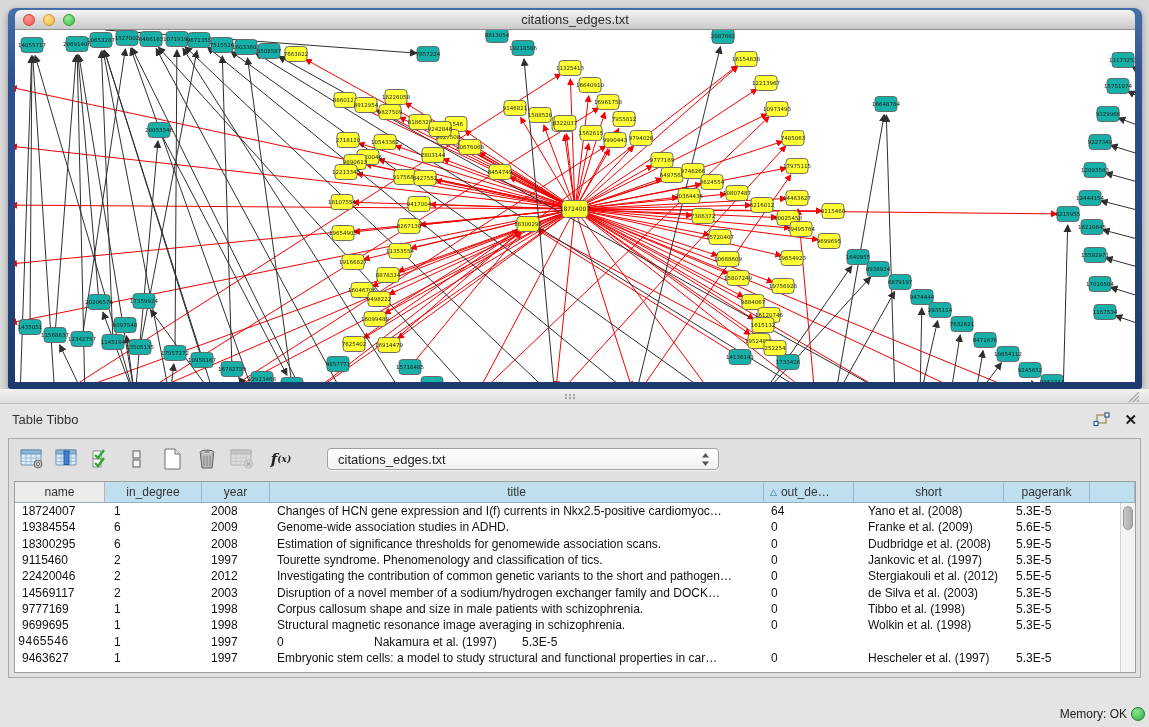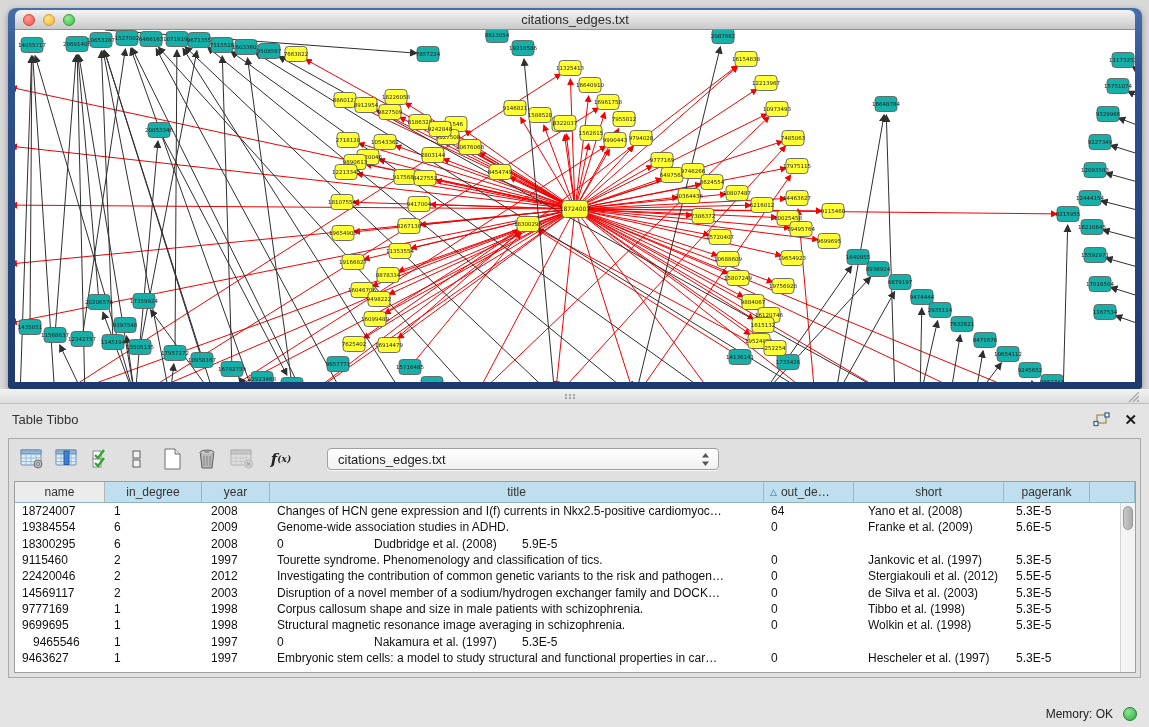--- a/index.html
+++ b/index.html
@@ -69,21 +69,21 @@
   .tabbar { position:absolute; left:0; top:270px; width:1149px; height:26px;
     background:#e7e7e7; border-top:1px solid #c6c6c6; display:flex; justify-content:center; }
   .seg { margin-top:3px; height:20px; display:flex; border:1px solid #9f9f9f; border-radius:5px;
     overflow:hidden; box-shadow:0 1px 1px rgba(0,0,0,.12); }
   .seg-btn { padding:0 16px; display:flex; align-items:center; font-size:12.5px; color:#222;
     background:linear-gradient(#fdfdfd,#f0f0f0); border-right:1px solid #b7b7b7; }
   .seg-btn:last-child { border-right:none; }
   .seg-btn.selected { background:linear-gradient(#a2a2a2,#7e7e7e); color:#f4f4f4; }
 
   .statusbar { position:absolute; left:0; top:700px; width:1149px; height:27px; background:#e4e4e4;
-    display:flex; align-items:center; justify-content:flex-end; padding-right:12px; gap:10px; }
+    display:flex; align-items:center; justify-content:flex-end; padding-right:4px; gap:4px; }
   .mem-label { font-size:12px; color:#222; }
   .mem-dot { width:14px; height:14px; border-radius:50%;
     background:radial-gradient(circle at 35% 30%,#8ce495,#2fae3f); border:1px solid #1d7f2c; }
 </style>
 </head>
 <body>
 
 <div class="desktop">
 
   <div class="net-window">
@@ -904,38 +904,39 @@
               <div class="cell" style="width: 68px; padding-left: 9px;">2009</div>
               <div class="cell" style="width: 494px; padding-left: 7px;">Genome-wide association studies in ADHD.</div>
               <div class="cell" style="width: 90px; padding-left: 7px;">0</div>
               <div class="cell" style="width: 150px; padding-left: 14px;">Franke et al. (2009)</div>
               <div class="cell" style="width: 86px; padding-left: 12px;">5.6E-5</div>
             </div>
             <div class="trow">
               <div class="cell" style="width: 90px; padding-left: 7px;">18300295</div>
               <div class="cell" style="width: 97px; padding-left: 9px;">6</div>
               <div class="cell" style="width: 68px; padding-left: 9px;">2008</div>
+              <div class="cell" style="width: 494px; padding-left: 7px;">Estimation of significance thresholds for genomewide association scans.</div>
               <div class="cell" style="width: 90px; padding-left: 7px;">0</div>
               <div class="cell" style="width: 150px; padding-left: 14px;">Dudbridge et al. (2008)</div>
               <div class="cell" style="width: 86px; padding-left: 12px;">5.9E-5</div>
             </div>
             <div class="trow">
               <div class="cell" style="width: 90px; padding-left: 7px;">9115460</div>
               <div class="cell" style="width: 97px; padding-left: 9px;">2</div>
               <div class="cell" style="width: 68px; padding-left: 9px;">1997</div>
               <div class="cell" style="width: 494px; padding-left: 7px;">Tourette syndrome. Phenomenology and classification of tics.</div>
               <div class="cell" style="width: 90px; padding-left: 7px;">0</div>
               <div class="cell" style="width: 150px; padding-left: 14px;">Jankovic et al. (1997)</div>
               <div class="cell" style="width: 86px; padding-left: 12px;">5.3E-5</div>
             </div>
             <div class="trow">
               <div class="cell" style="width: 90px; padding-left: 7px;">22420046</div>
               <div class="cell" style="width: 97px; padding-left: 9px;">2</div>
               <div class="cell" style="width: 68px; padding-left: 9px;">2012</div>
-              <div class="cell" style="width: 494px; padding-left: 7px;">Investigating the contribution of common genetic variants to the risk and pathogen…</div>
+              <div class="cell" style="width: 494px; padding-left: 7px;">Investigating the contribution of common genetic variants to the short and pathogen…</div>
               <div class="cell" style="width: 90px; padding-left: 7px;">0</div>
               <div class="cell" style="width: 150px; padding-left: 14px;">Stergiakouli et al. (2012)</div>
               <div class="cell" style="width: 86px; padding-left: 12px;">5.5E-5</div>
             </div>
             <div class="trow">
               <div class="cell" style="width: 90px; padding-left: 7px;">14569117</div>
               <div class="cell" style="width: 97px; padding-left: 9px;">2</div>
               <div class="cell" style="width: 68px; padding-left: 9px;">2003</div>
               <div class="cell" style="width: 494px; padding-left: 7px;">Disruption of a novel member of a sodium/hydrogen exchanger family and DOCK…</div>
               <div class="cell" style="width: 90px; padding-left: 7px;">0</div>
@@ -954,21 +955,21 @@
             <div class="trow">
               <div class="cell" style="width: 90px; padding-left: 7px;">9699695</div>
               <div class="cell" style="width: 97px; padding-left: 9px;">1</div>
               <div class="cell" style="width: 68px; padding-left: 9px;">1998</div>
               <div class="cell" style="width: 494px; padding-left: 7px;">Structural magnetic resonance image averaging in schizophrenia.</div>
               <div class="cell" style="width: 90px; padding-left: 7px;">0</div>
               <div class="cell" style="width: 150px; padding-left: 14px;">Wolkin et al. (1998)</div>
               <div class="cell" style="width: 86px; padding-left: 12px;">5.3E-5</div>
             </div>
             <div class="trow">
-              <div class="cell" style="width: 90px; padding-left: 18px;">9465546</div>
+              <div class="cell" style="width: 90px; padding-left: 3px; font-family: Liberation Mono, monospace;">9465546</div>
               <div class="cell" style="width: 97px; padding-left: 9px;">1</div>
               <div class="cell" style="width: 68px; padding-left: 9px;">1997</div>
               <div class="cell" style="width: 90px; padding-left: 7px;">0</div>
               <div class="cell" style="width: 150px; padding-left: 14px;">Nakamura et al. (1997)</div>
               <div class="cell" style="width: 86px; padding-left: 12px;">5.3E-5</div>
             </div>
             <div class="trow">
               <div class="cell" style="width: 90px; padding-left: 7px;">9463627</div>
               <div class="cell" style="width: 97px; padding-left: 9px;">1</div>
               <div class="cell" style="width: 68px; padding-left: 9px;">1997</div>

